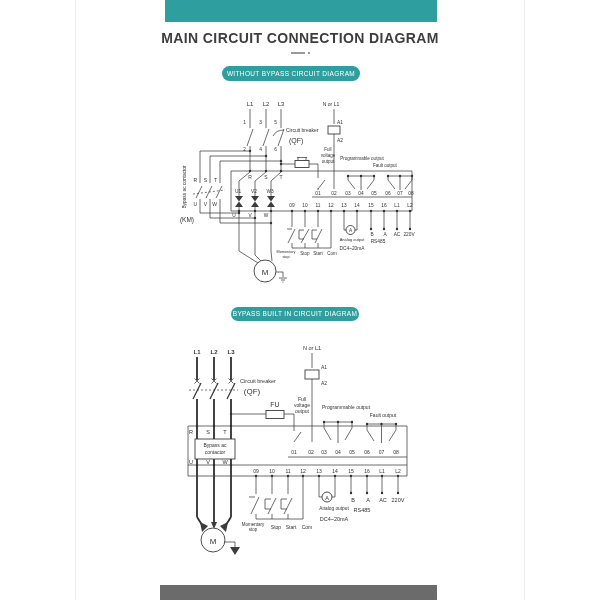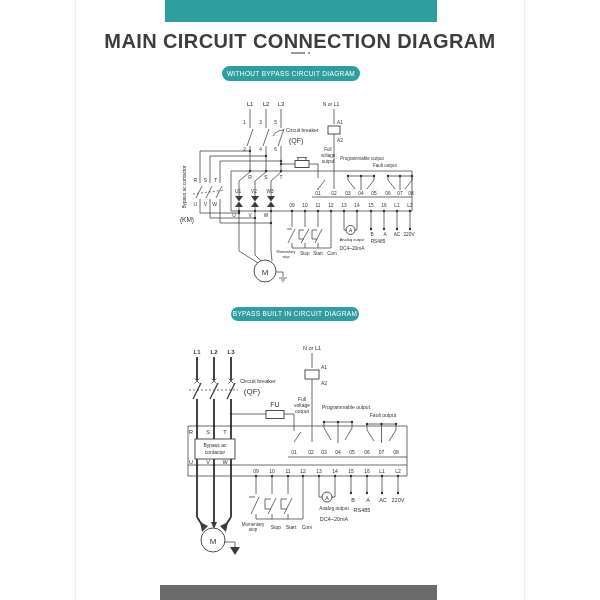--- a/index.html
+++ b/index.html
@@ -3,21 +3,21 @@
 <meta charset="utf-8">
 <style>
   html,body{margin:0;padding:0;background:#fff;}
   .stage{position:relative;width:600px;height:600px;background:#fff;overflow:hidden;
          font-family:"Liberation Sans",sans-serif;}
   .page-edge{position:absolute;top:0;width:1px;height:600px;background:#ededed;}
   .edge-l{left:75px}.edge-r{left:524px}
   .topbar{position:absolute;left:165px;top:0;width:272px;height:22px;background:#2E9E9E;}
   .footbar{position:absolute;left:160px;top:585px;width:277px;height:15px;background:#6B6B6B;}
   .title{position:absolute;left:0;top:30px;width:600px;text-align:center;
-         font-size:20px;font-weight:700;color:#3d3d3d;letter-spacing:.4px;}
+         font-size:14px;font-weight:700;color:#3d3d3d;letter-spacing:.4px;}
   .ornament{position:absolute;left:0;top:50px;width:600px;text-align:center;line-height:4px;}
   .ornament .bar{display:inline-block;width:14px;height:2px;background:#9a9a9a;vertical-align:middle;}
   .ornament .sq{display:inline-block;width:2px;height:2px;background:#9a9a9a;margin-left:3px;vertical-align:middle;}
   .badge{position:absolute;background:#2E9E9E;color:#fff;text-align:center;
          font-size:6.5px;letter-spacing:.35px;border-radius:8px;}
   .badge1{left:222px;top:66px;width:138px;height:15px;line-height:15px;}
   .badge2{left:231px;top:307px;width:128px;height:14px;line-height:14px;}
   svg.diag{position:absolute;left:0;top:0;}
   svg text{fill:#333;font-family:"Liberation Sans",sans-serif;}
   .w{stroke:#3c3c3c;stroke-width:.75;fill:none;}

